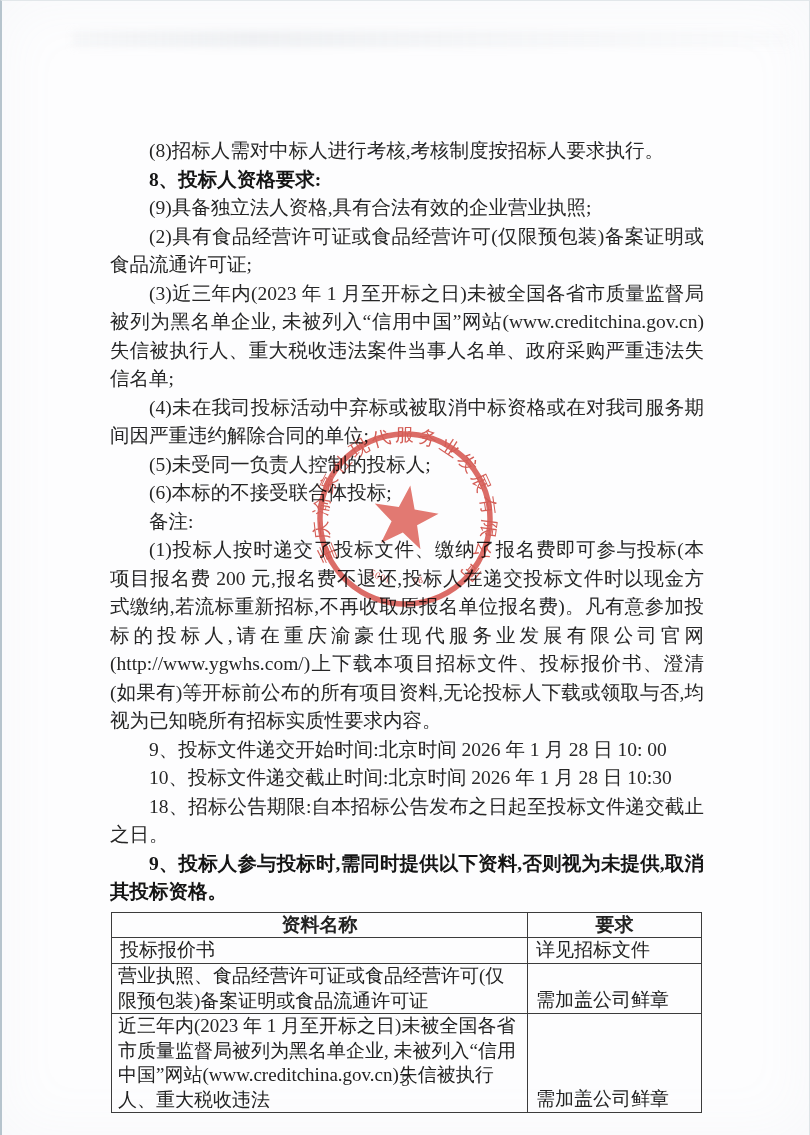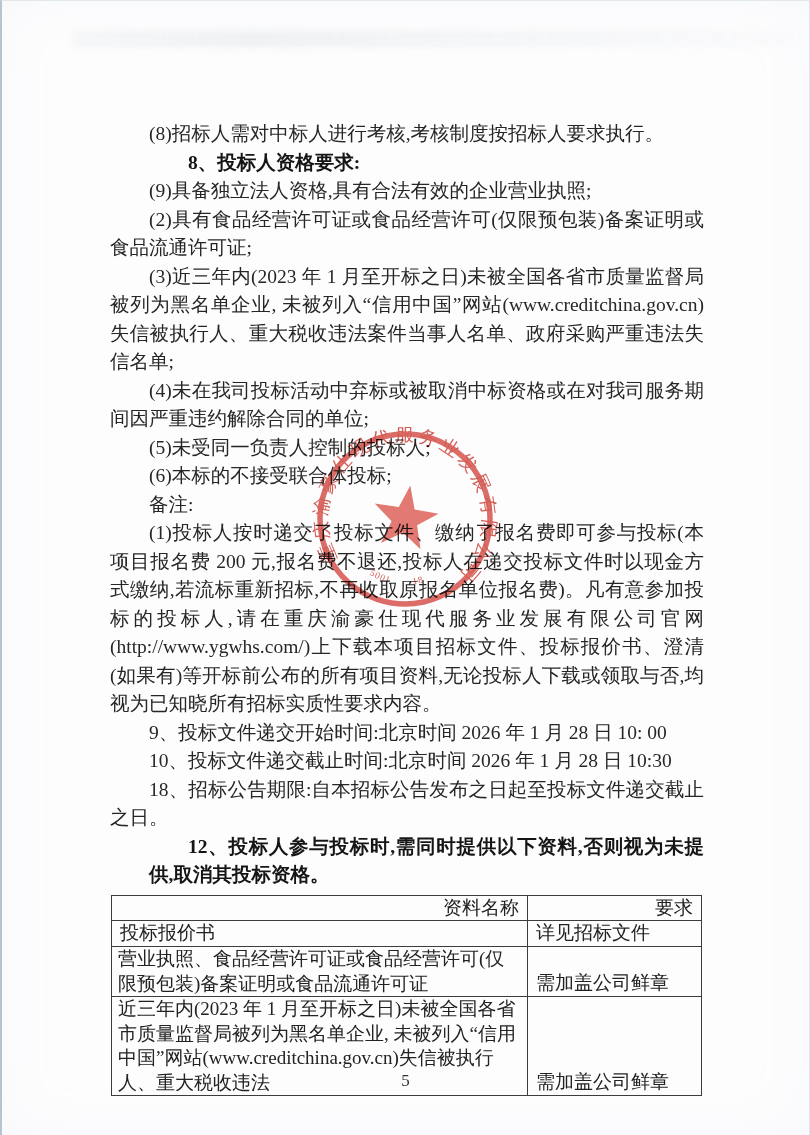--- a/index.html
+++ b/index.html
@@ -14,39 +14,39 @@
     border-top:1px solid #e2e7ea;
     border-right:1px solid #dee4e7;
     box-shadow: inset 0 0 60px rgba(170,182,192,0.07);
   }
   .scan-smudge-top {
     position:absolute; top:30px; left:70px; width:720px; height:16px;
     background:linear-gradient(90deg, rgba(185,193,200,0.10), rgba(185,193,200,0.20) 25%, rgba(185,193,200,0.12) 55%, rgba(185,193,200,0.04));
     filter:blur(4px); pointer-events:none;
   }
   .content {
-    position:absolute; left:108px; top:0; width:594px;
+    position:absolute; left:108px; top:17px; width:594px;
     padding-top:119px;
     font-size:19.5px; line-height:28.5px; color:#262626;
     text-align:justify; text-justify:inter-character;
   }
   .content p { margin:0; text-indent:2em; }
-  .content p.bold { font-weight:700; color:#151515;margin-left:39px; }
+  .content p.bold { font-weight:700; color:#151515; }
   .req-table {
     width:590px; margin:5px 0 0 1px;
     border-collapse:collapse; table-layout:fixed;
     font-size:19px; color:#222;
   }
   .req-table col.c1 { width:416px; }
   .req-table col.c2 { width:174px; }
   .req-table th, .req-table td {
     border:1.5px solid #3c3c3c; padding:0 8px;
     font-weight:400; line-height:24.5px;
   }
-  .req-table th { height:21px; text-align:right; }
+  .req-table th { height:21px; text-align:center;font-weight:bold; }
   .req-table td { text-align:left; }
   .req-table tr.r1 td { height:25px; }
   .req-table td.desc { text-align:left; padding:0 6px; }
   .req-table td.req { vertical-align:bottom; padding-bottom:1px; }
   .page-num {
     position:absolute; top:1070px; left:0; width:100%;
     text-align:center; font-size:17px; color:#333;
   }
   .stamp {
     position:absolute; left:303px; top:418px; width:200px; height:200px;
@@ -69,21 +69,21 @@
     <p>(2)具有食品经营许可证或食品经营许可(仅限预包装)备案证明或食品流通许可证;</p>
     <p>(3)近三年内(2023 年 1 月至开标之日)未被全国各省市质量监督局被列为黑名单企业, 未被列入“信用中国”网站(www.creditchina.gov.cn)失信被执行人、重大税收违法案件当事人名单、政府采购严重违法失信名单;</p>
     <p>(4)未在我司投标活动中弃标或被取消中标资格或在对我司服务期间因严重违约解除合同的单位;</p>
     <p>(5)未受同一负责人控制的投标人;</p>
     <p>(6)本标的不接受联合体投标;</p>
     <p>备注:</p>
     <p>(1)投标人按时递交了投标文件、缴纳了报名费即可参与投标(本项目报名费 200 元,报名费不退还,投标人在递交投标文件时以现金方式缴纳,若流标重新招标,不再收取原报名单位报名费)。凡有意参加投标的投标人,请在重庆渝豪仕现代服务业发展有限公司官网(http://www.ygwhs.com/)上下载本项目招标文件、投标报价书、澄清(如果有)等开标前公布的所有项目资料,无论投标人下载或领取与否,均视为已知晓所有招标实质性要求内容。</p>
     <p>9、投标文件递交开始时间:北京时间 2026 年 1 月 28 日 10: 00</p>
     <p>10、投标文件递交截止时间:北京时间 2026 年 1 月 28 日 10:30</p>
     <p>18、招标公告期限:自本招标公告发布之日起至投标文件递交截止之日。</p>
-    <p class="bold">12、投标人参与投标时,需同时提供以下资料,否则视为未提供,取消其投标资格。</p>
+    <p class="bold">9、投标人参与投标时,需同时提供以下资料,否则视为未提供,取消其投标资格。</p>
 
     <table class="req-table">
       <colgroup>
           <col class="c1">
           <col class="c2">
         </colgroup>
       <tbody>
           <tr>
         <th>资料名称</th>
         <th>要求</th>

